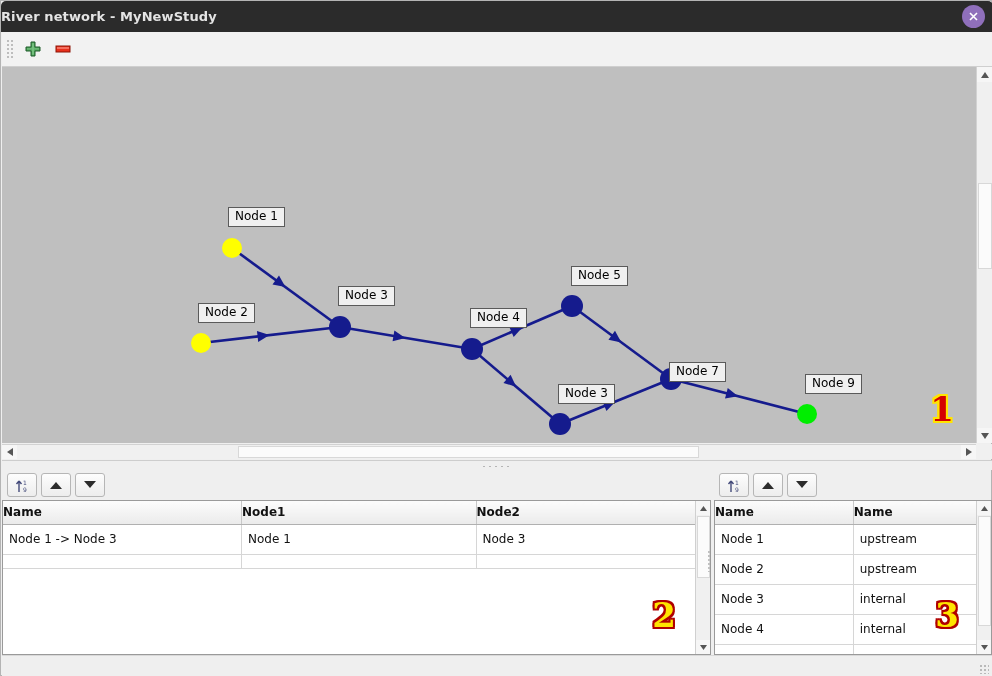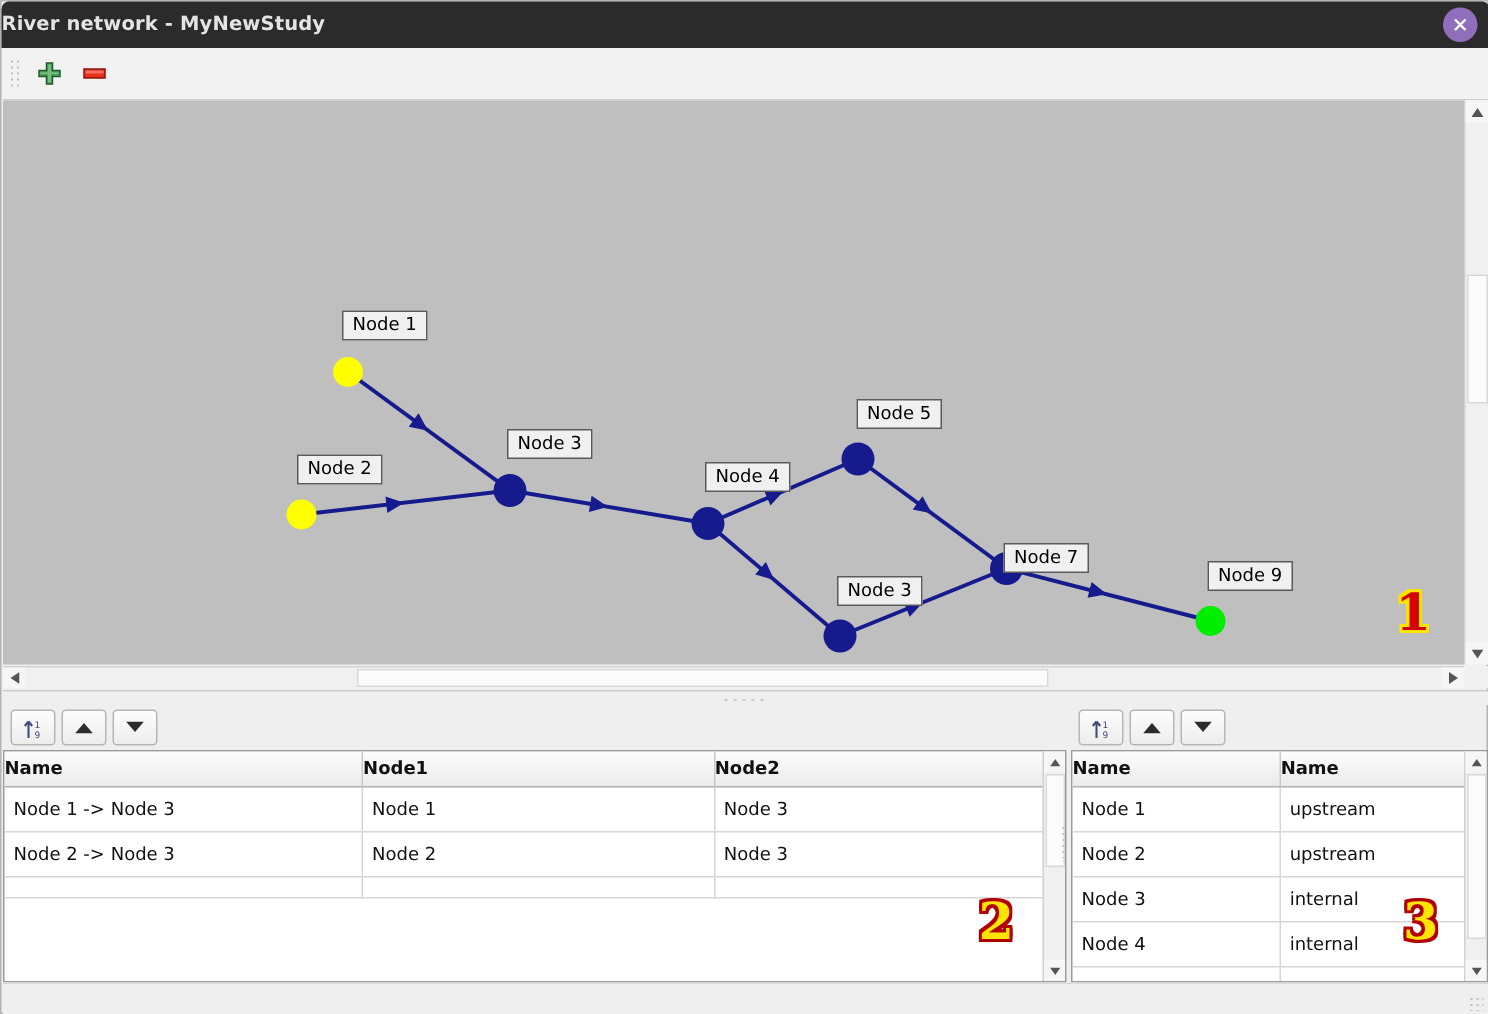--- a/index.html
+++ b/index.html
@@ -260,25 +260,20 @@
                 <th>Node2</th>
               </tr>
             </thead>
           <tbody id="links-body">
               <tr>
                 <td>Node 1 -&gt; Node 3</td>
                 <td>Node 1</td>
                 <td>Node 3</td>
               </tr>
               <tr>
-                <td>Node 2 -&gt; Node 3</td>
-                <td>Node 2</td>
-                <td>Node 3</td>
-              </tr>
-              <tr>
                 <td class="empty"></td>
                 <td class="empty"></td>
                 <td class="empty"></td>
               </tr>
             </tbody>
         </table>
         <div class="annot a2" style="position:absolute; right:34px; bottom:22px;">2</div>
         <div class="vsb">
           <div class="sb-arrow" style="position:absolute;left:0;top:0;width:14px;height:14px;">
             <svg width="7" height="5" viewBox="0 0 7 5">

